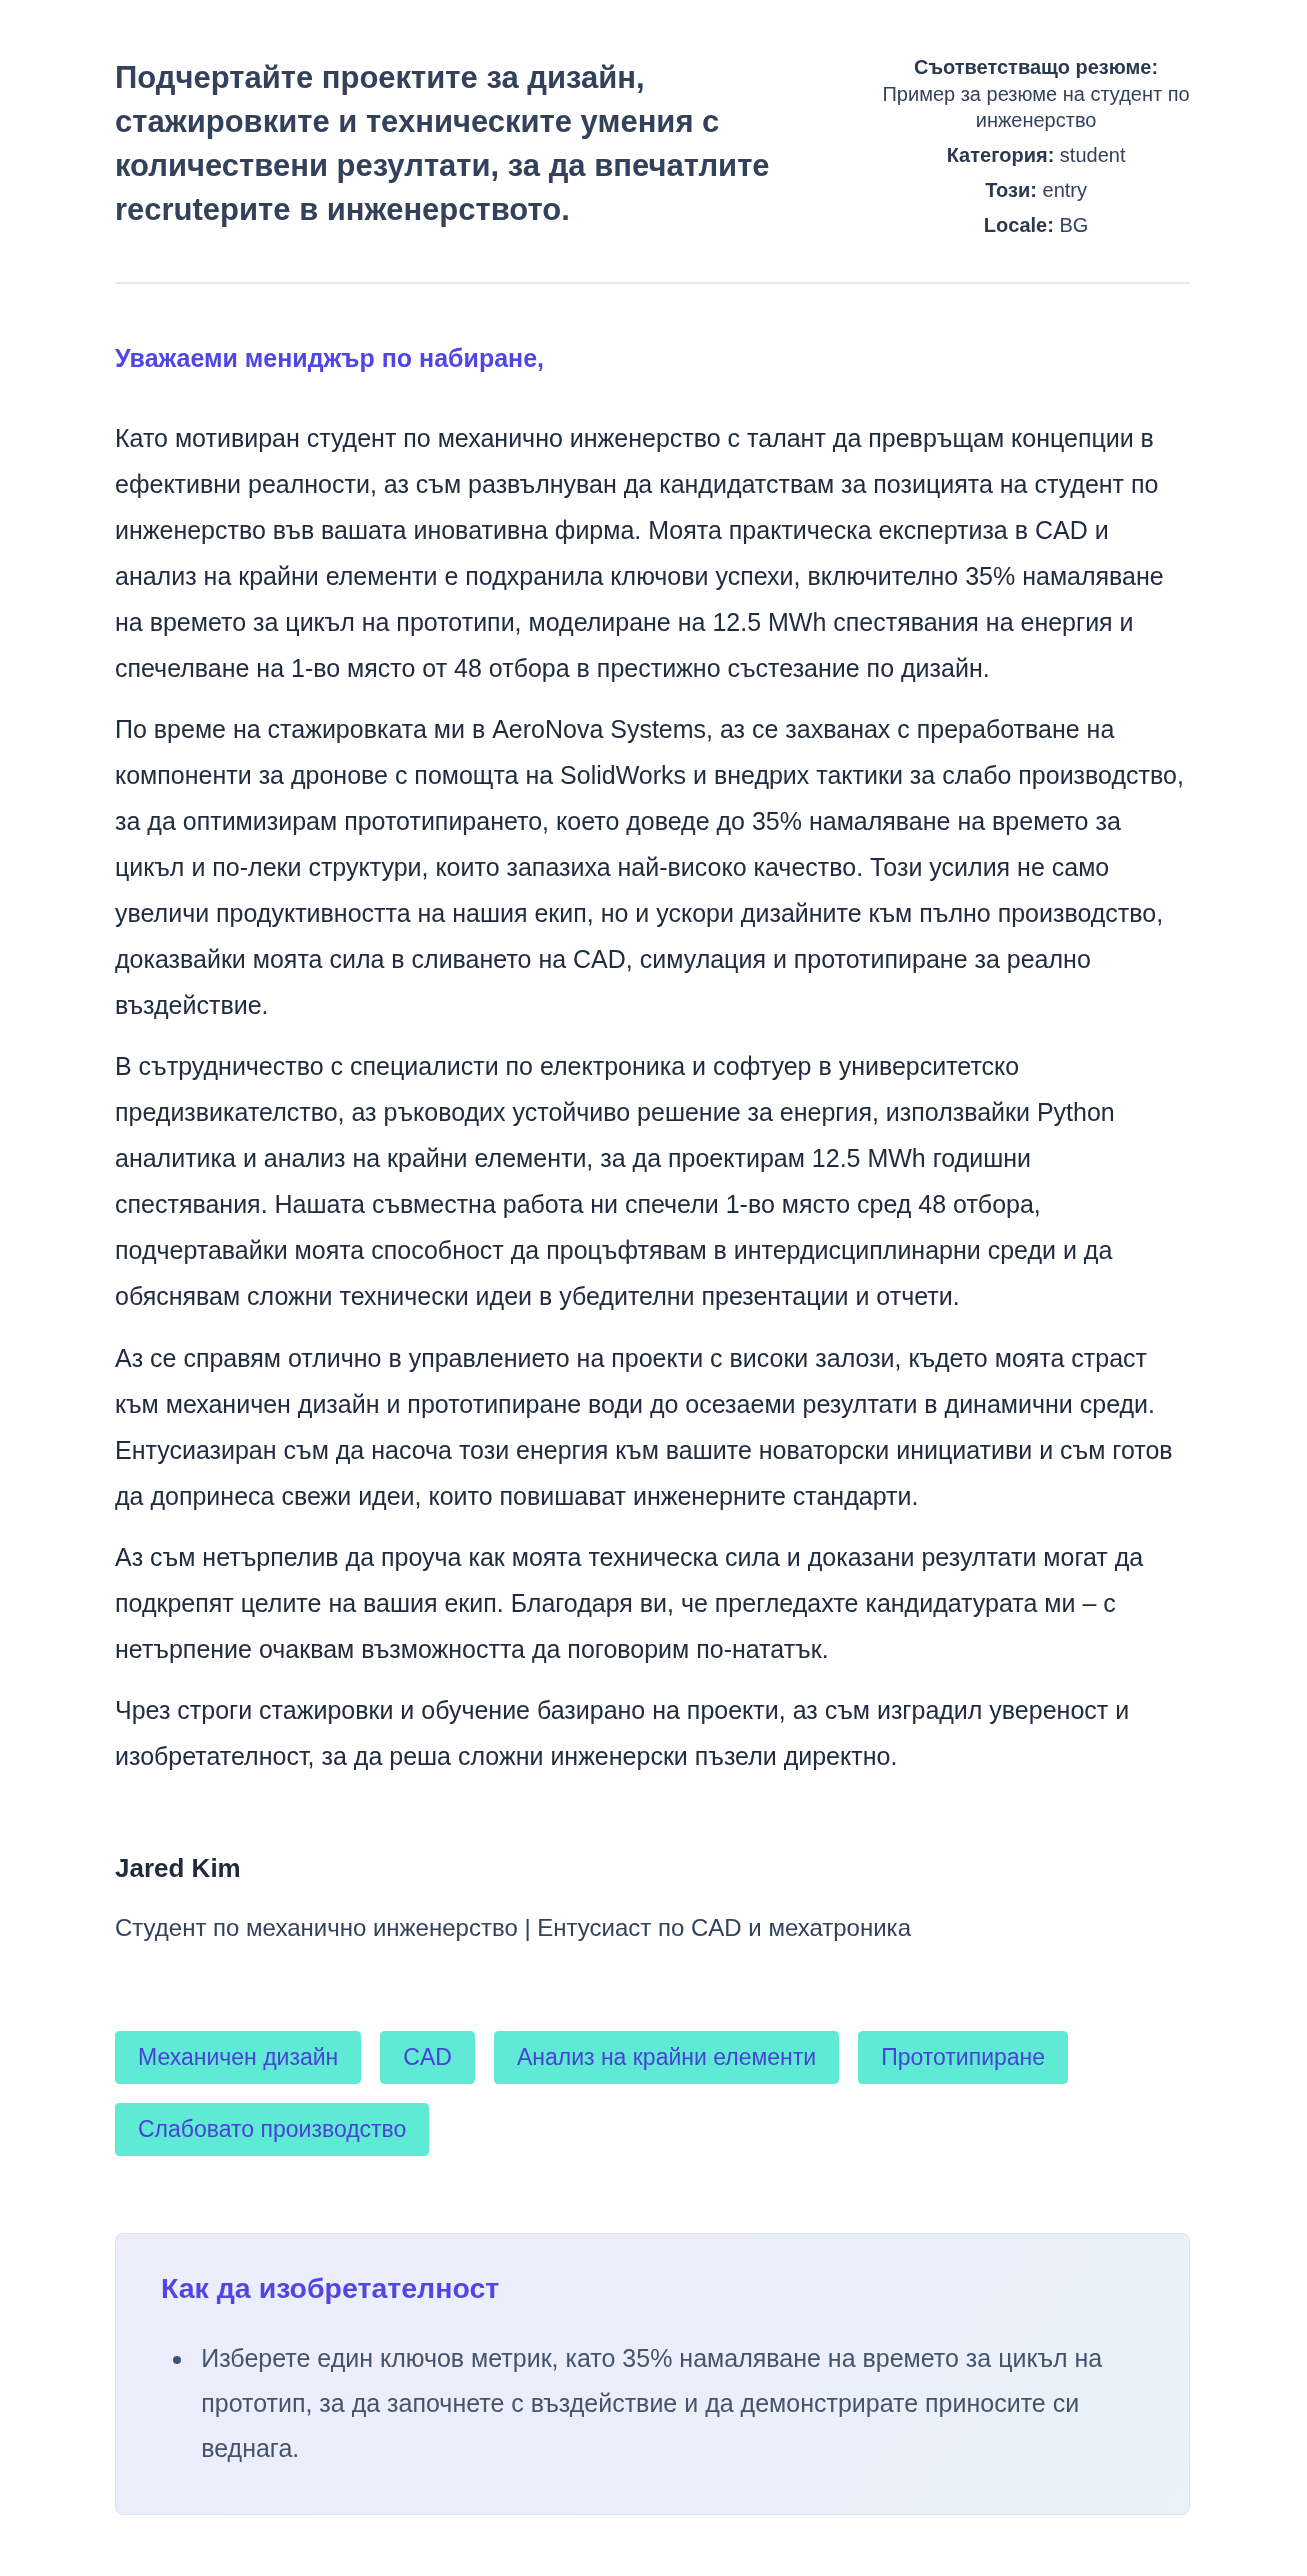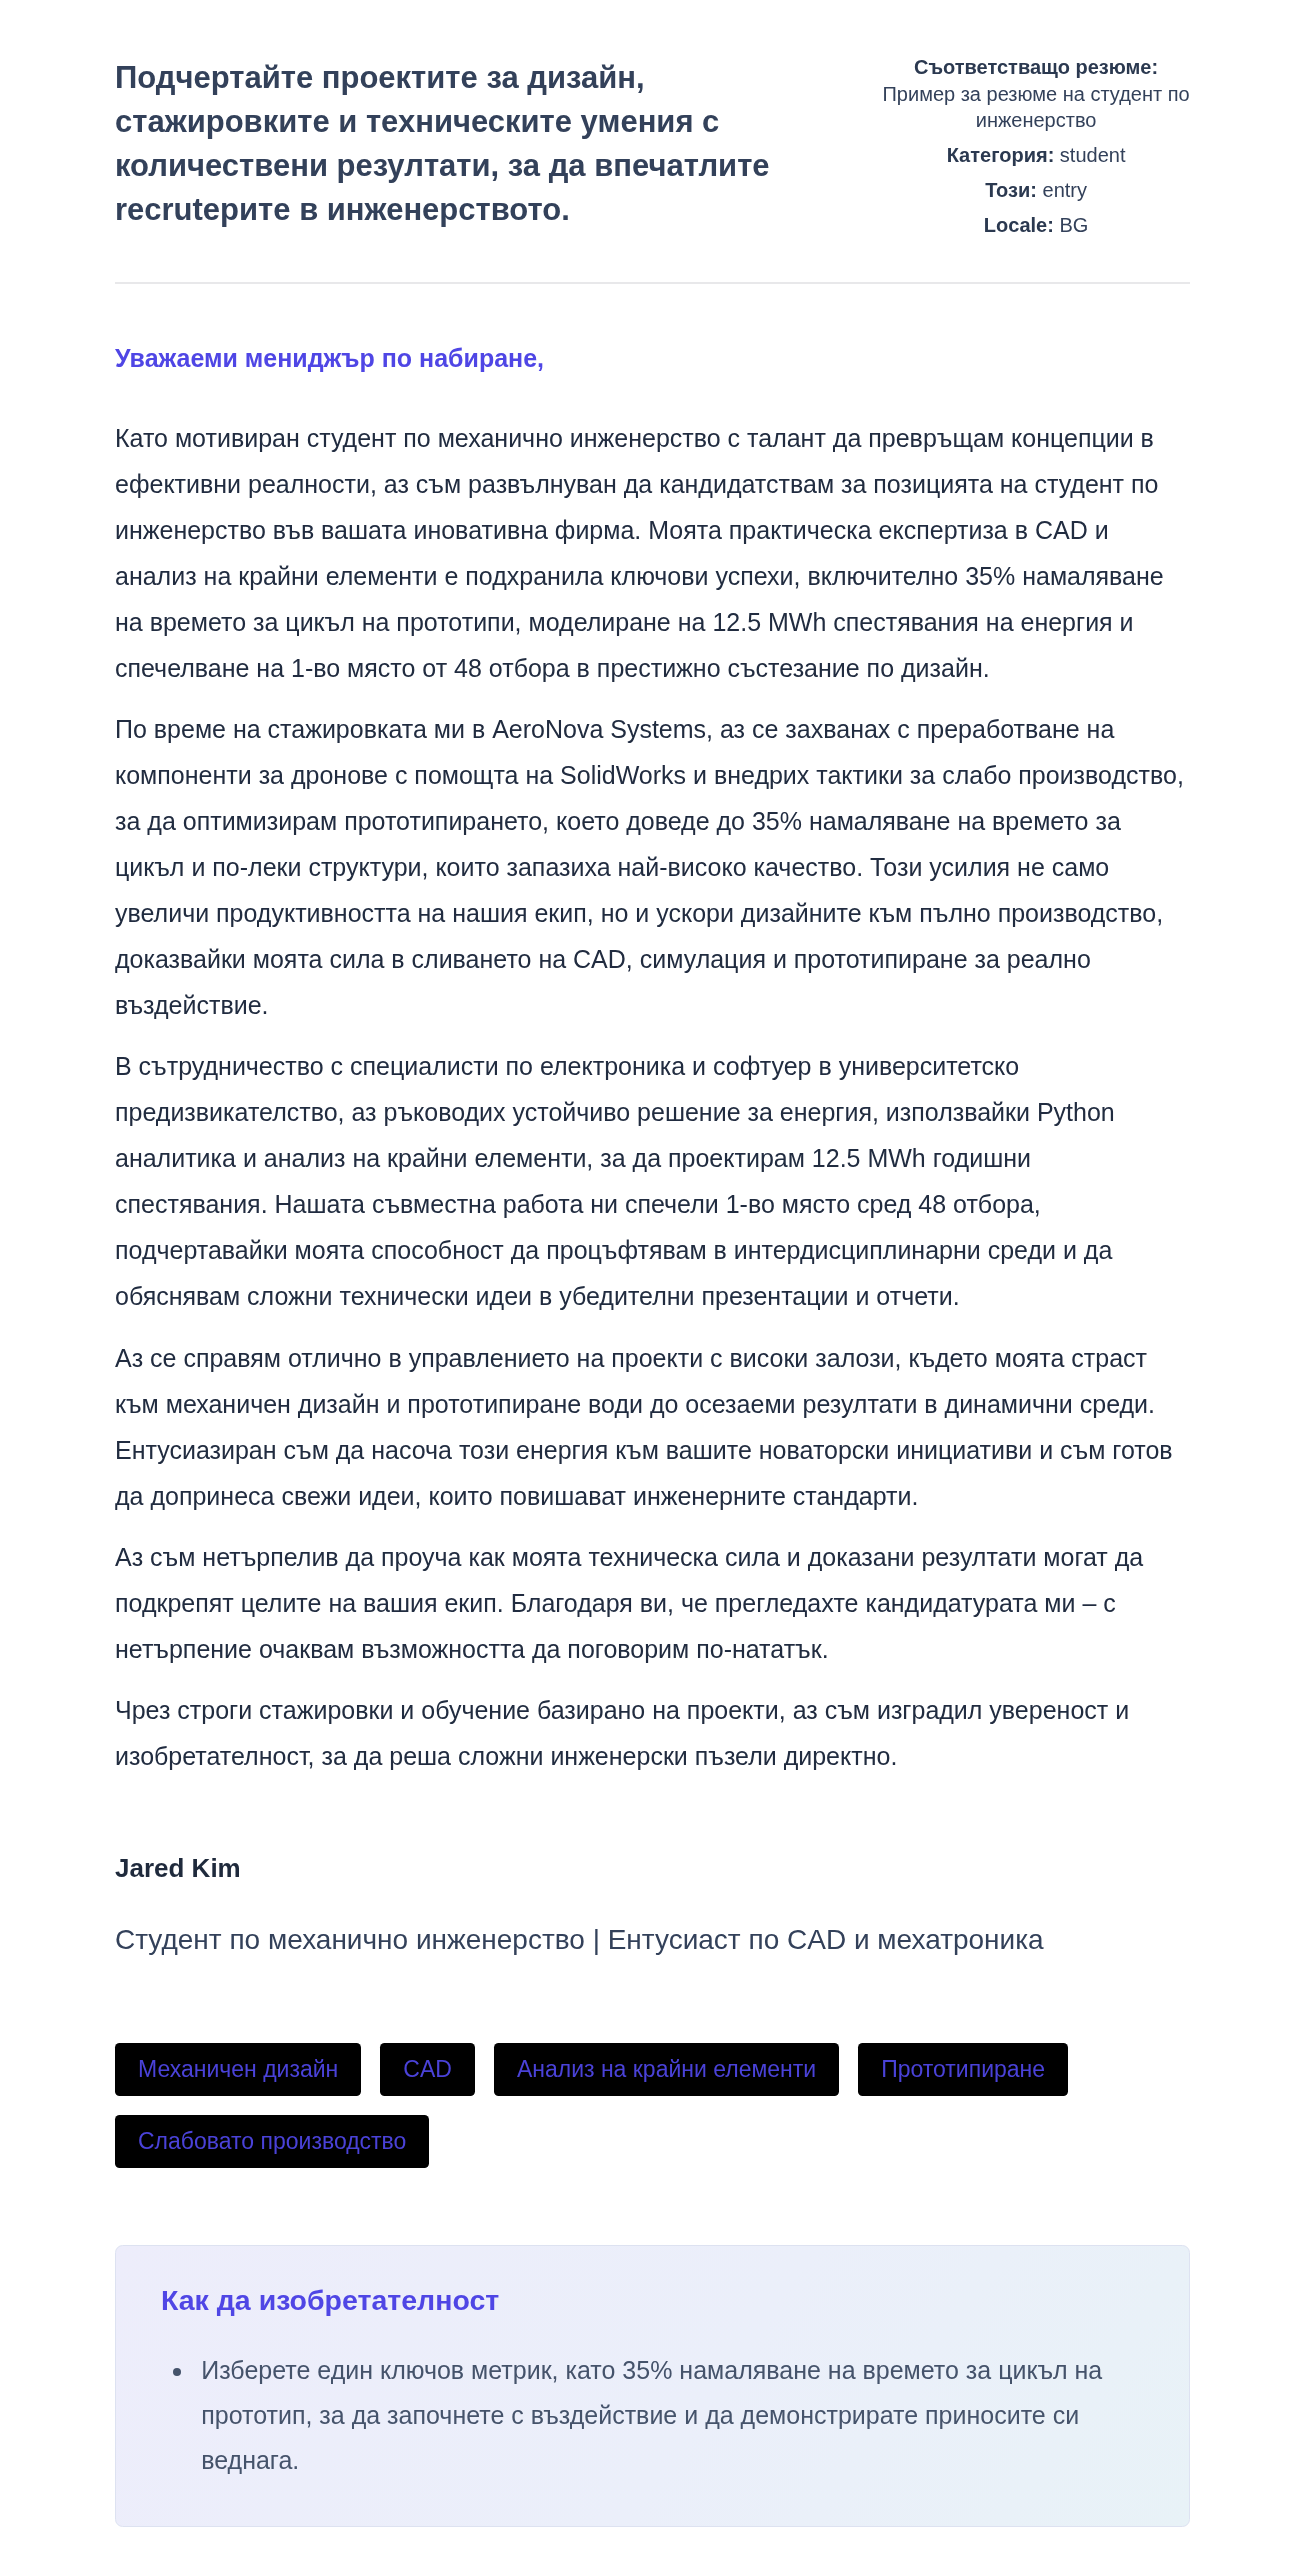--- a/index.html
+++ b/index.html
@@ -71,34 +71,34 @@
   .para:last-child { margin-bottom: 0; }
 
   
   .signature { margin-top: 66px; }
   .signature-name {
     font-size: 26px;
     font-weight: 700;
     color: #1f2a3c;
   }
   .signature-role {
-    margin-top: 26px;
-    font-size: 28px;
+    margin-top: 14px;
+    font-size: 24px;
     color: #33415a;
   }
 
   
   .tags {
     margin-top: 80px;
     display: flex;
     flex-wrap: wrap;
     gap: 19px;
   }
   .tag {
-    background: #000000;
+    background: #5eead4;
     color: #4a42d8;
     font-size: 23px;
     line-height: 1;
     padding: 14.6px 23px 15.4px;
     border-radius: 4.6px;
     white-space: nowrap;
   }
 
   
   .callout {

